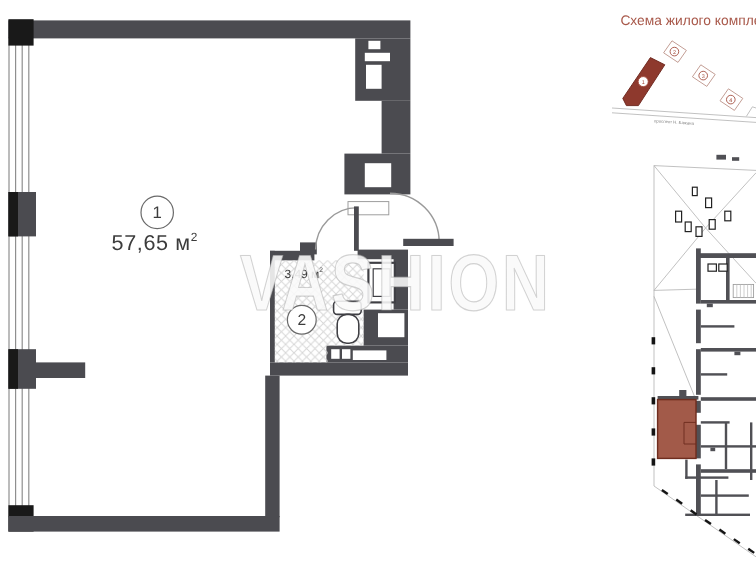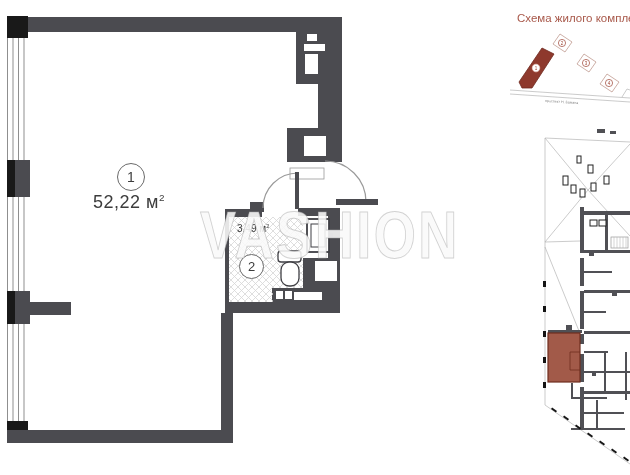--- a/index.html
+++ b/index.html
@@ -225,21 +225,21 @@
       <rect class="dash" x="611" y="450" width="6" height="2" transform="rotate(35 614 451)"></rect>
       <rect class="dash" x="623" y="458" width="6" height="2" transform="rotate(35 626 459)"></rect>
     </g>
   </g>
 </svg>
 
 <div class="circle-num" id="room1-circle">
   <span>1</span>
 </div>
 <div class="label" id="room1-area">
-  <span>52,22</span><span> м</span><sup>2</sup>
+  <span>57,65</span><span> м</span><sup>2</sup>
 </div>
 
 <div class="label" id="room2-area">
   <span>3,49</span><span> м</span><sup>2</sup>
 </div>
 <div class="circle-num" id="room2-circle">
   <span>2</span>
 </div>
 
 <div id="watermark">VASHION</div>

